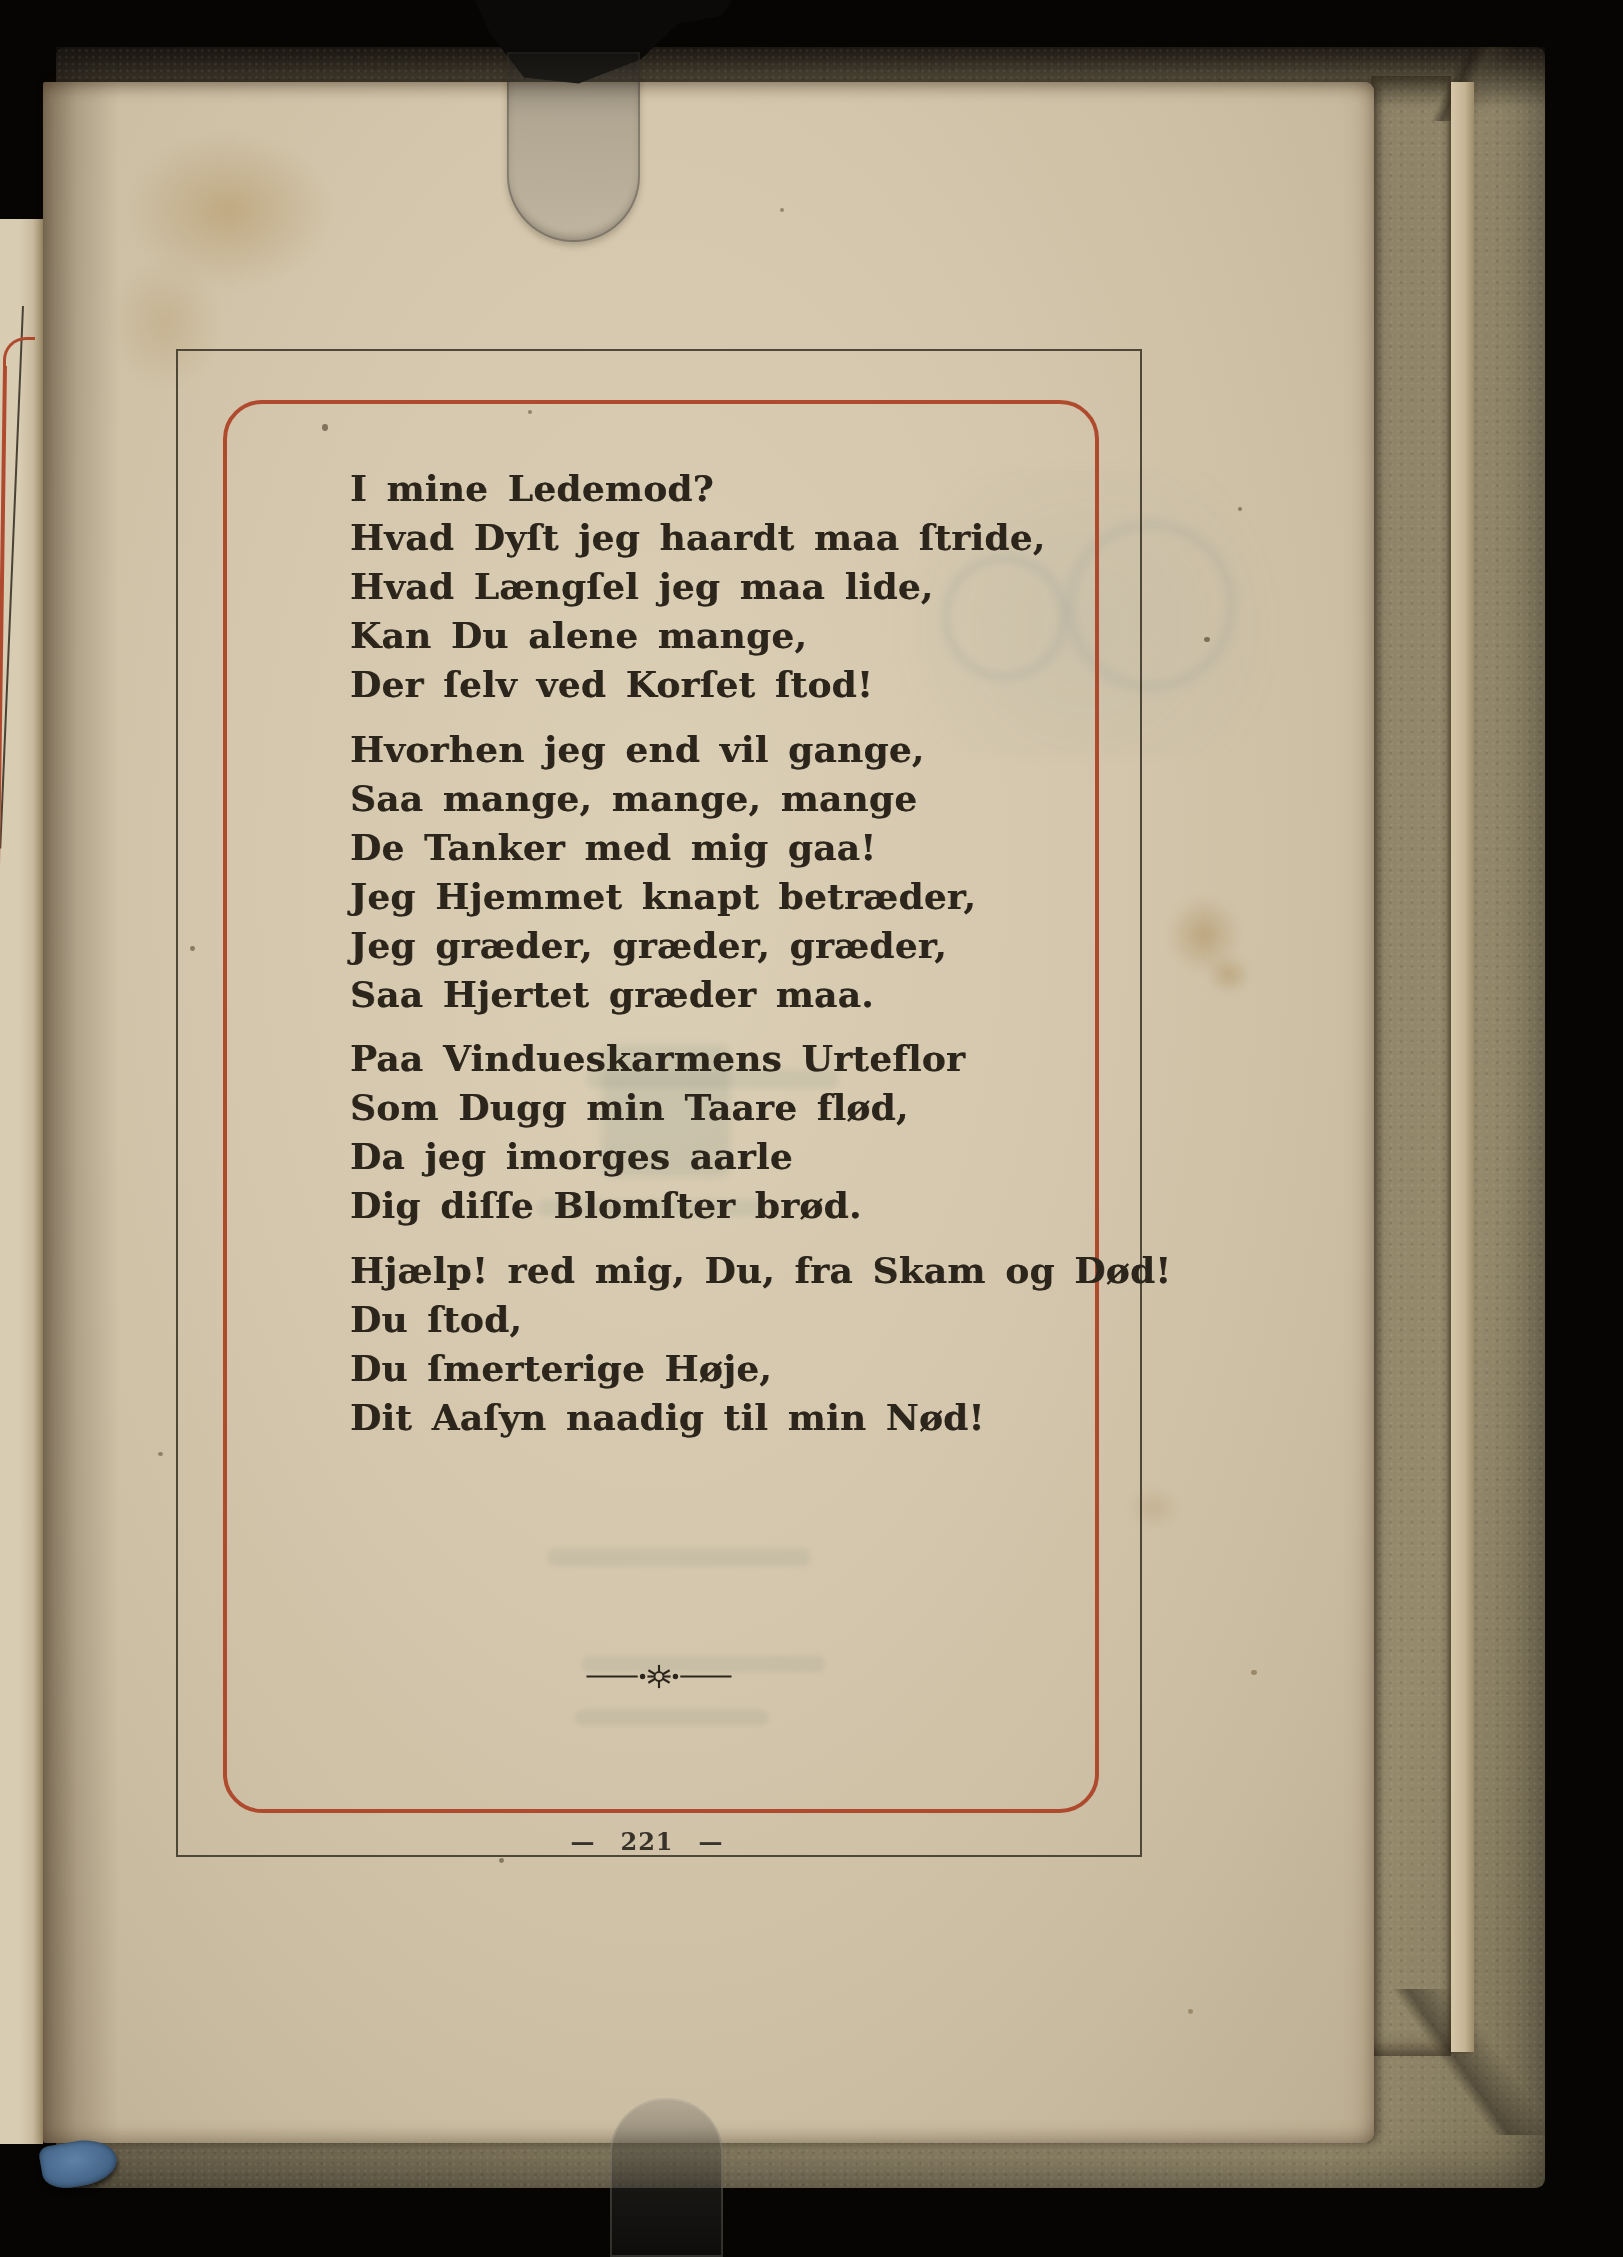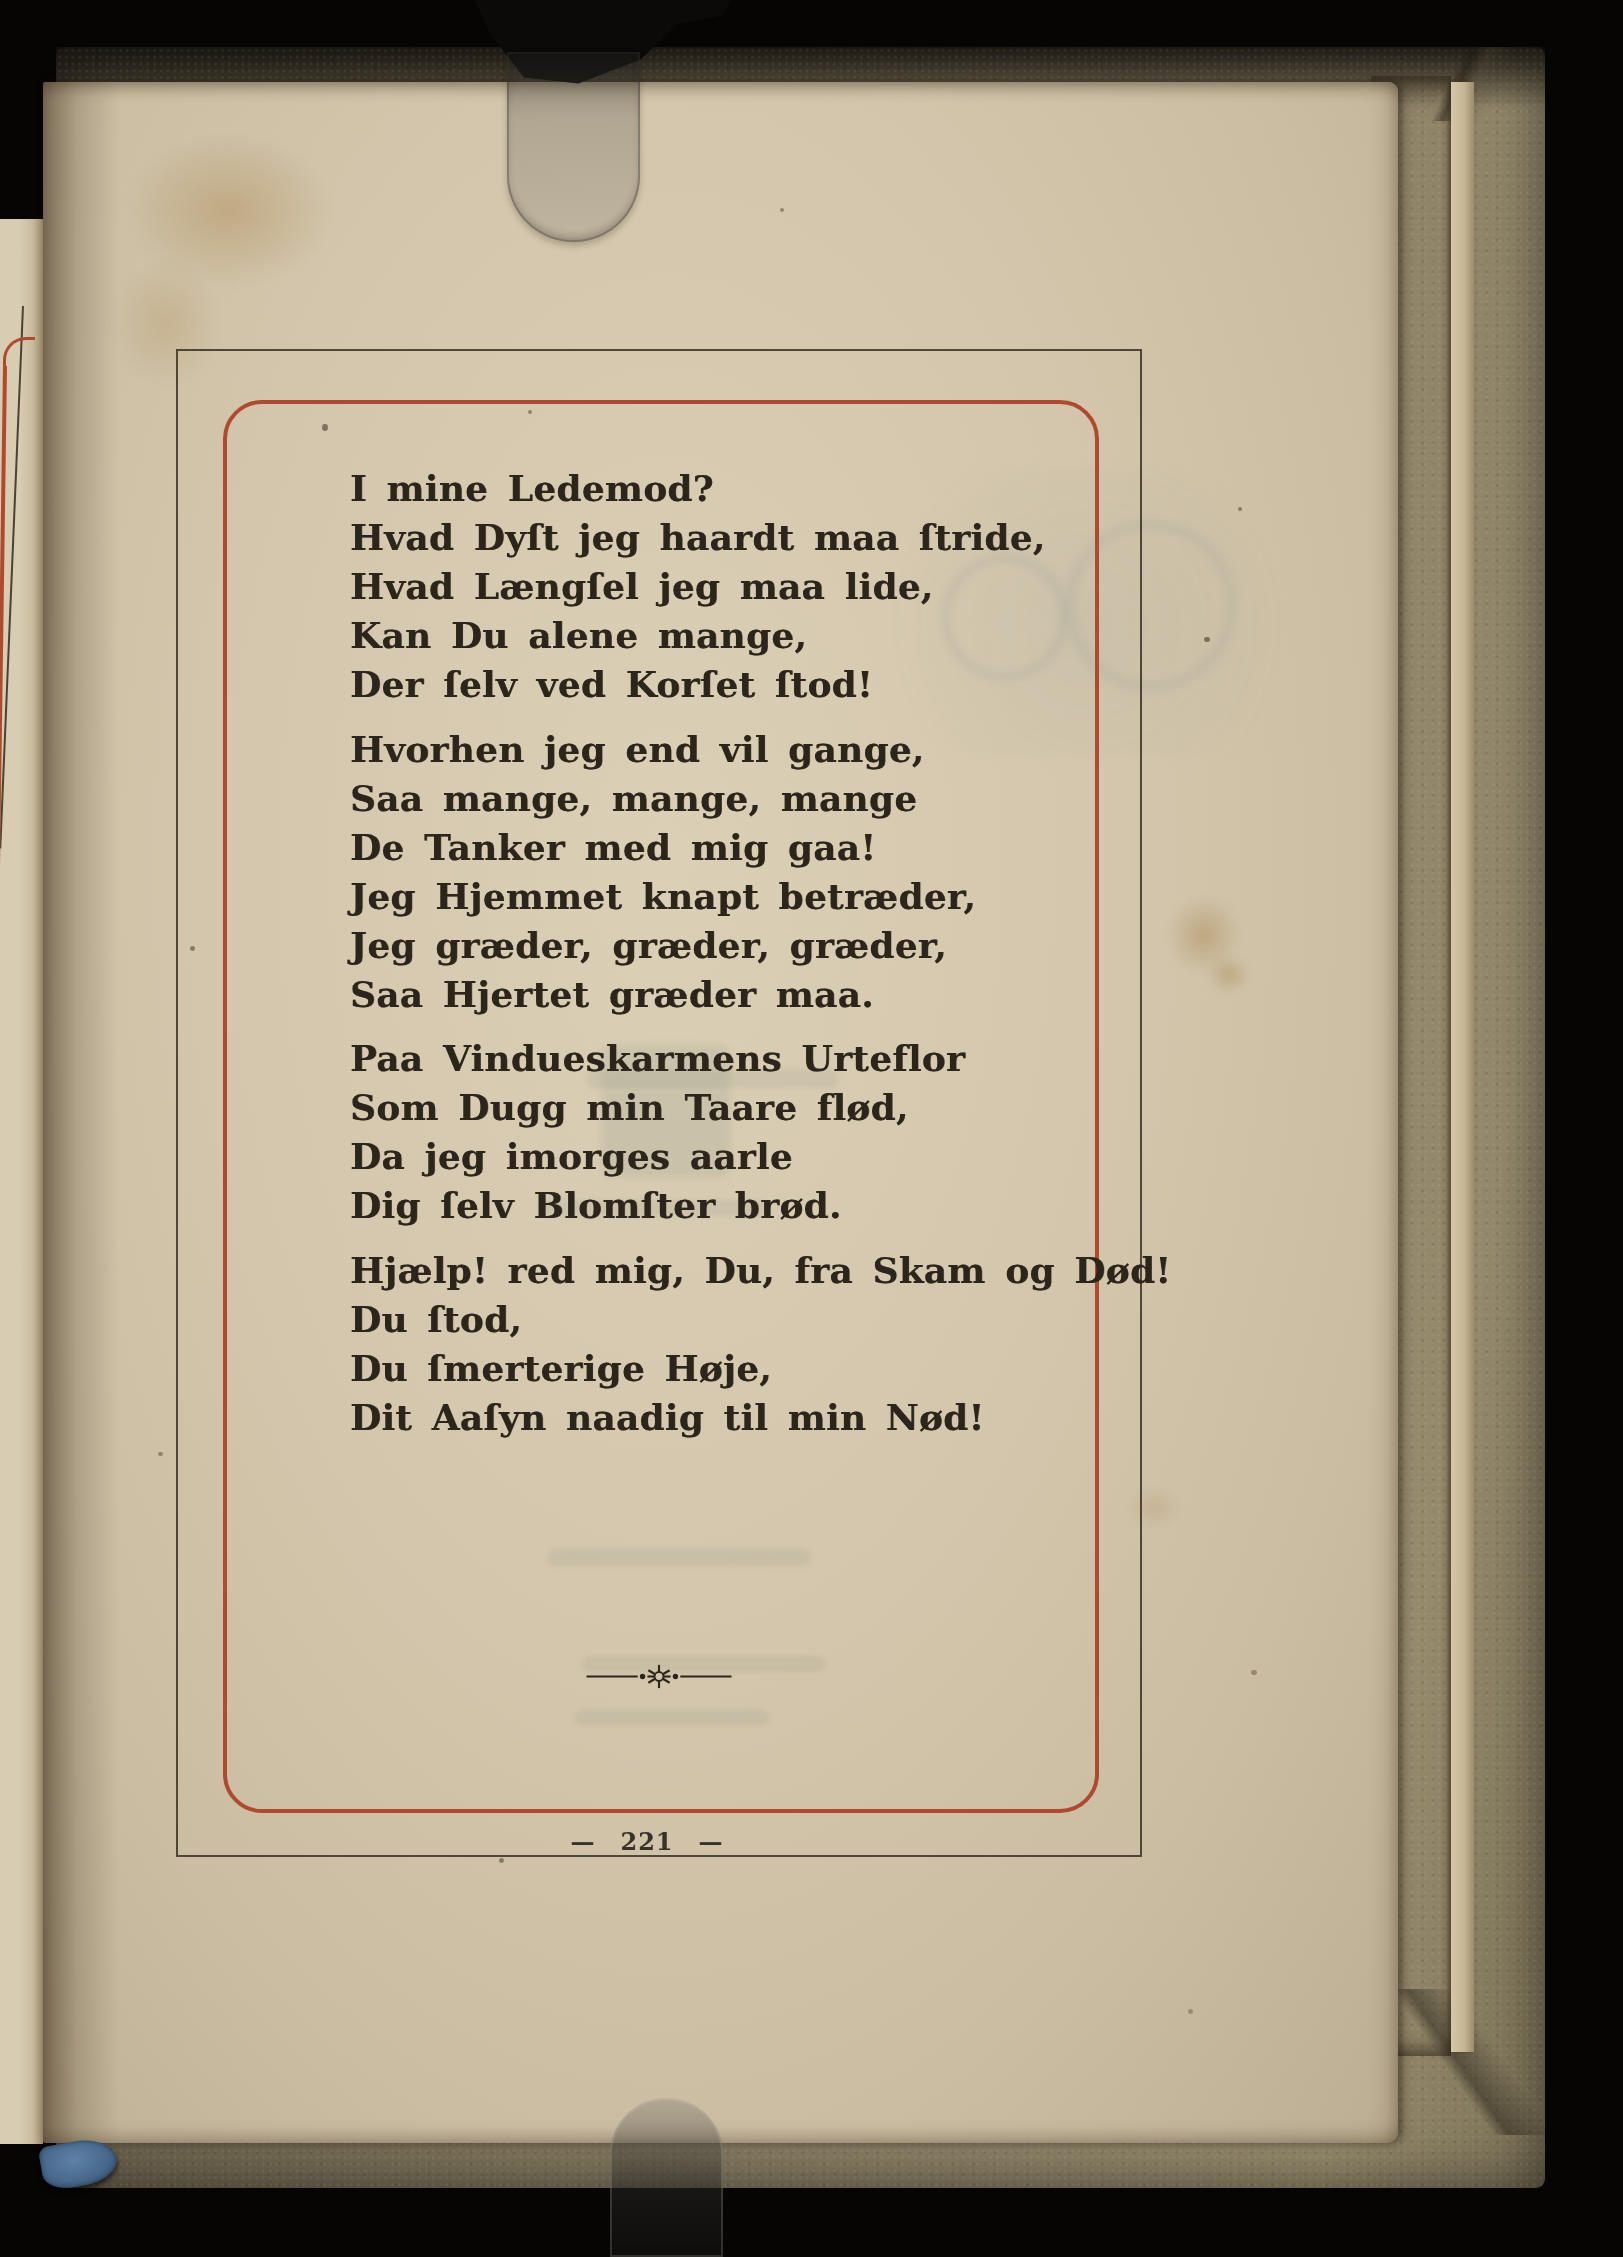--- a/index.html
+++ b/index.html
@@ -39,21 +39,21 @@
   .facing-red-line{position:absolute;left:2.9px;top:147px;width:3.9px;height:835px;
          background:linear-gradient(180deg,#b04a2e 75%,rgba(176,74,46,0));transform:rotate(.8deg);transform-origin:top;}
 
   
   .page{position:absolute;left:43px;top:82px;width:1331px;height:2061px;
          background:radial-gradient(ellipse at 46% 38%,#dbcfb6 0%,#d3c6ac 45%,#cabda2 72%,#bcae92 100%);
          border-radius:2.9px 9.7px 11.6px 2.9px;
          box-shadow:inset 0 11.6px 15.5px -7.8px rgba(60,44,26,.5),
                     inset -15.5px 0 25px -11.6px rgba(90,68,44,.4),
                     inset 0 -13.6px 17.5px -9.7px rgba(60,44,26,.35),
-                    3.9px 0 9.7px rgba(20,12,6,.5);padding-left:24px;}
+                    3.9px 0 9.7px rgba(20,12,6,.5);}
   .gutter-shadow{position:absolute;left:43px;top:82px;width:76px;height:2061px;
          background:linear-gradient(90deg,rgba(58,40,22,.55),rgba(58,40,22,.2) 45%,transparent);}
 
   
   .stain{position:absolute;border-radius:50%;filter:blur(3.9px);}
   .speck{position:absolute;border-radius:50%;}
 
   
   .ghost{position:absolute;filter:blur(3.9px);}
   .ghost-rings{background:
@@ -163,21 +163,21 @@
         <span class="line">Saa mange, mange, mange</span>
         <span class="line">De Tanker med mig gaa!</span>
         <span class="line">Jeg Hjemmet knapt betræder,</span>
         <span class="line">Jeg græder, græder, græder,</span>
         <span class="line">Saa Hjertet græder maa.</span>
       </p>
       <p class="stanza">
         <span class="line">Paa Vindueskarmens Urteflor</span>
         <span class="line">Som Dugg min Taare flød,</span>
         <span class="line">Da jeg imorges aarle</span>
-        <span class="line">Dig ſelv Blomſter brød.</span>
+        <span class="line">Dig diſſe Blomſter brød.</span>
       </p>
       <p class="stanza">
         <span class="line">Hjælp! red mig, Du, fra Skam og Død!</span>
         <span class="line">Du ſtod,</span>
         <span class="line">Du ſmerterige Høje,</span>
         <span class="line">Dit Aaſyn naadig til min Nød!</span>
       </p>
     </div>
 
     <div class="ornament">

